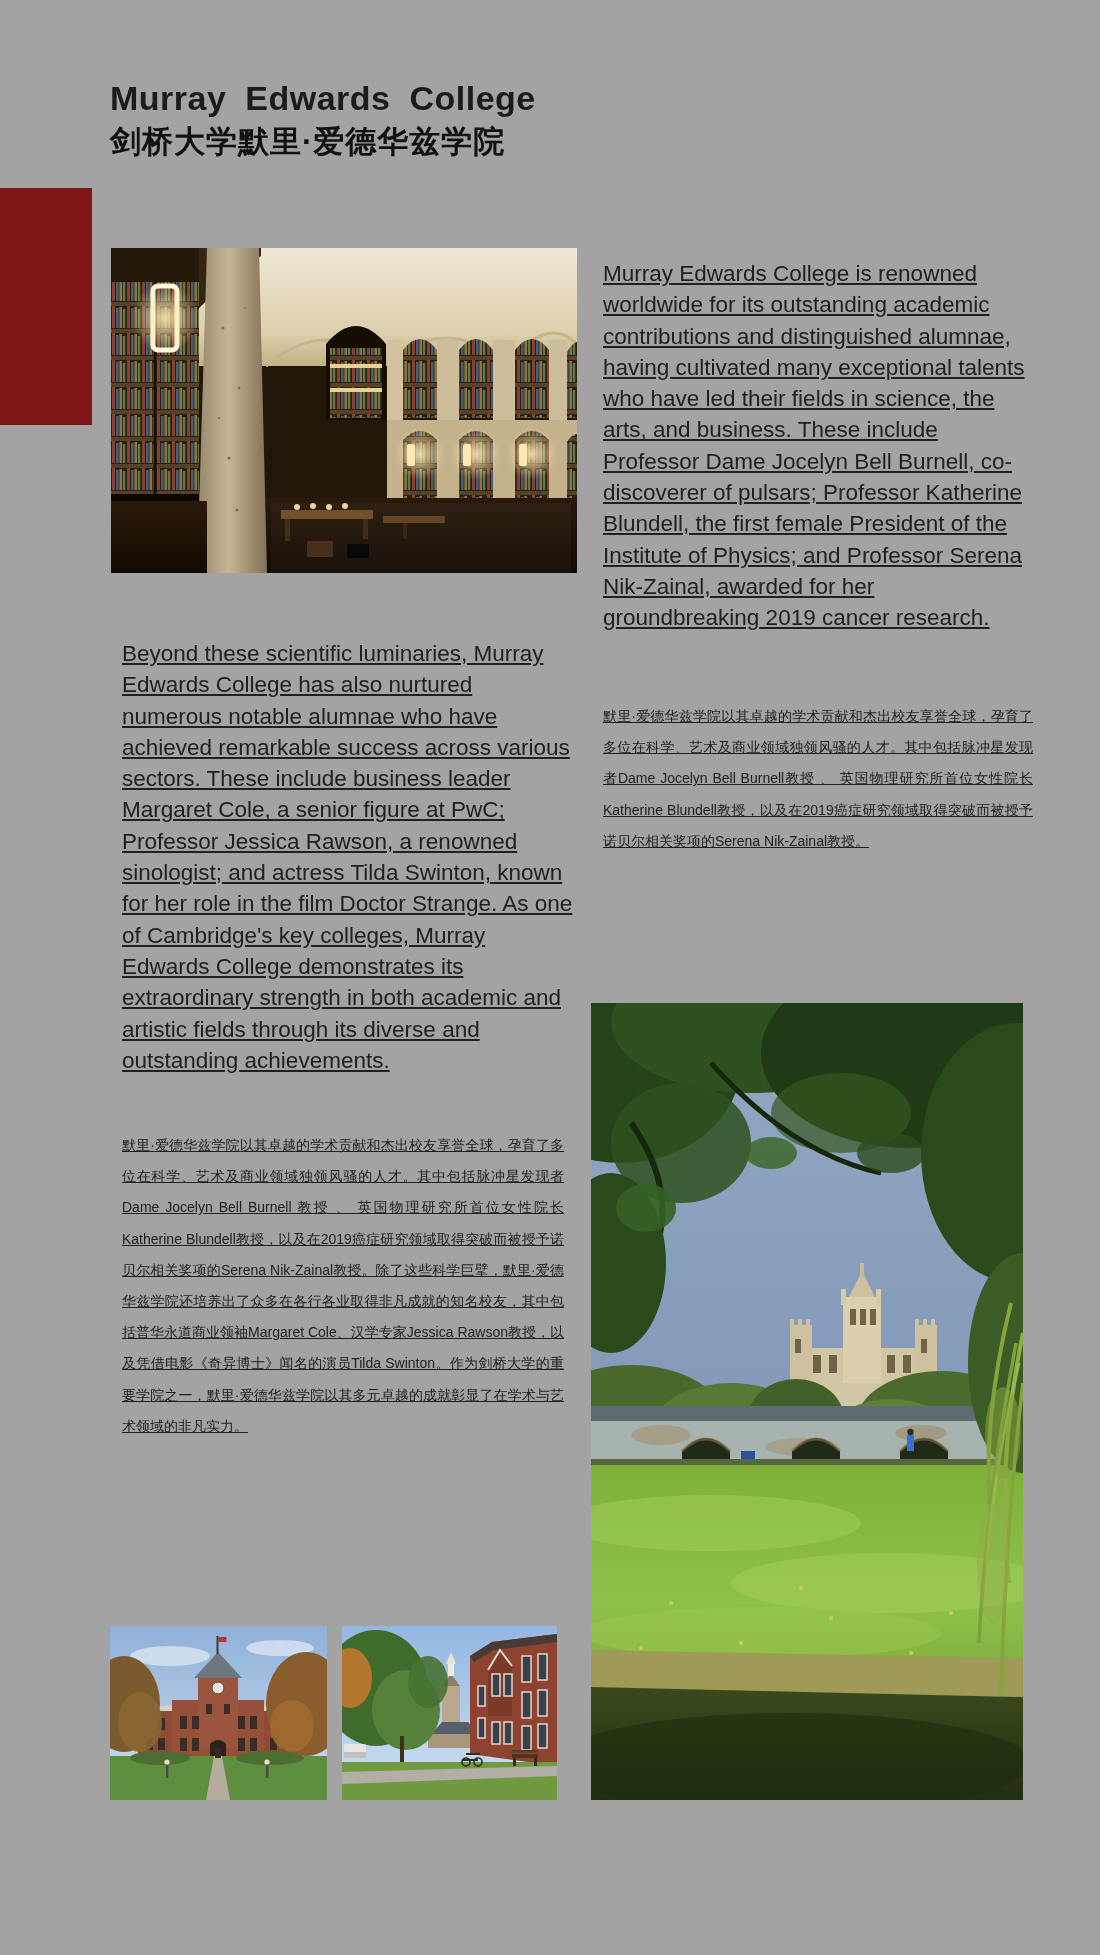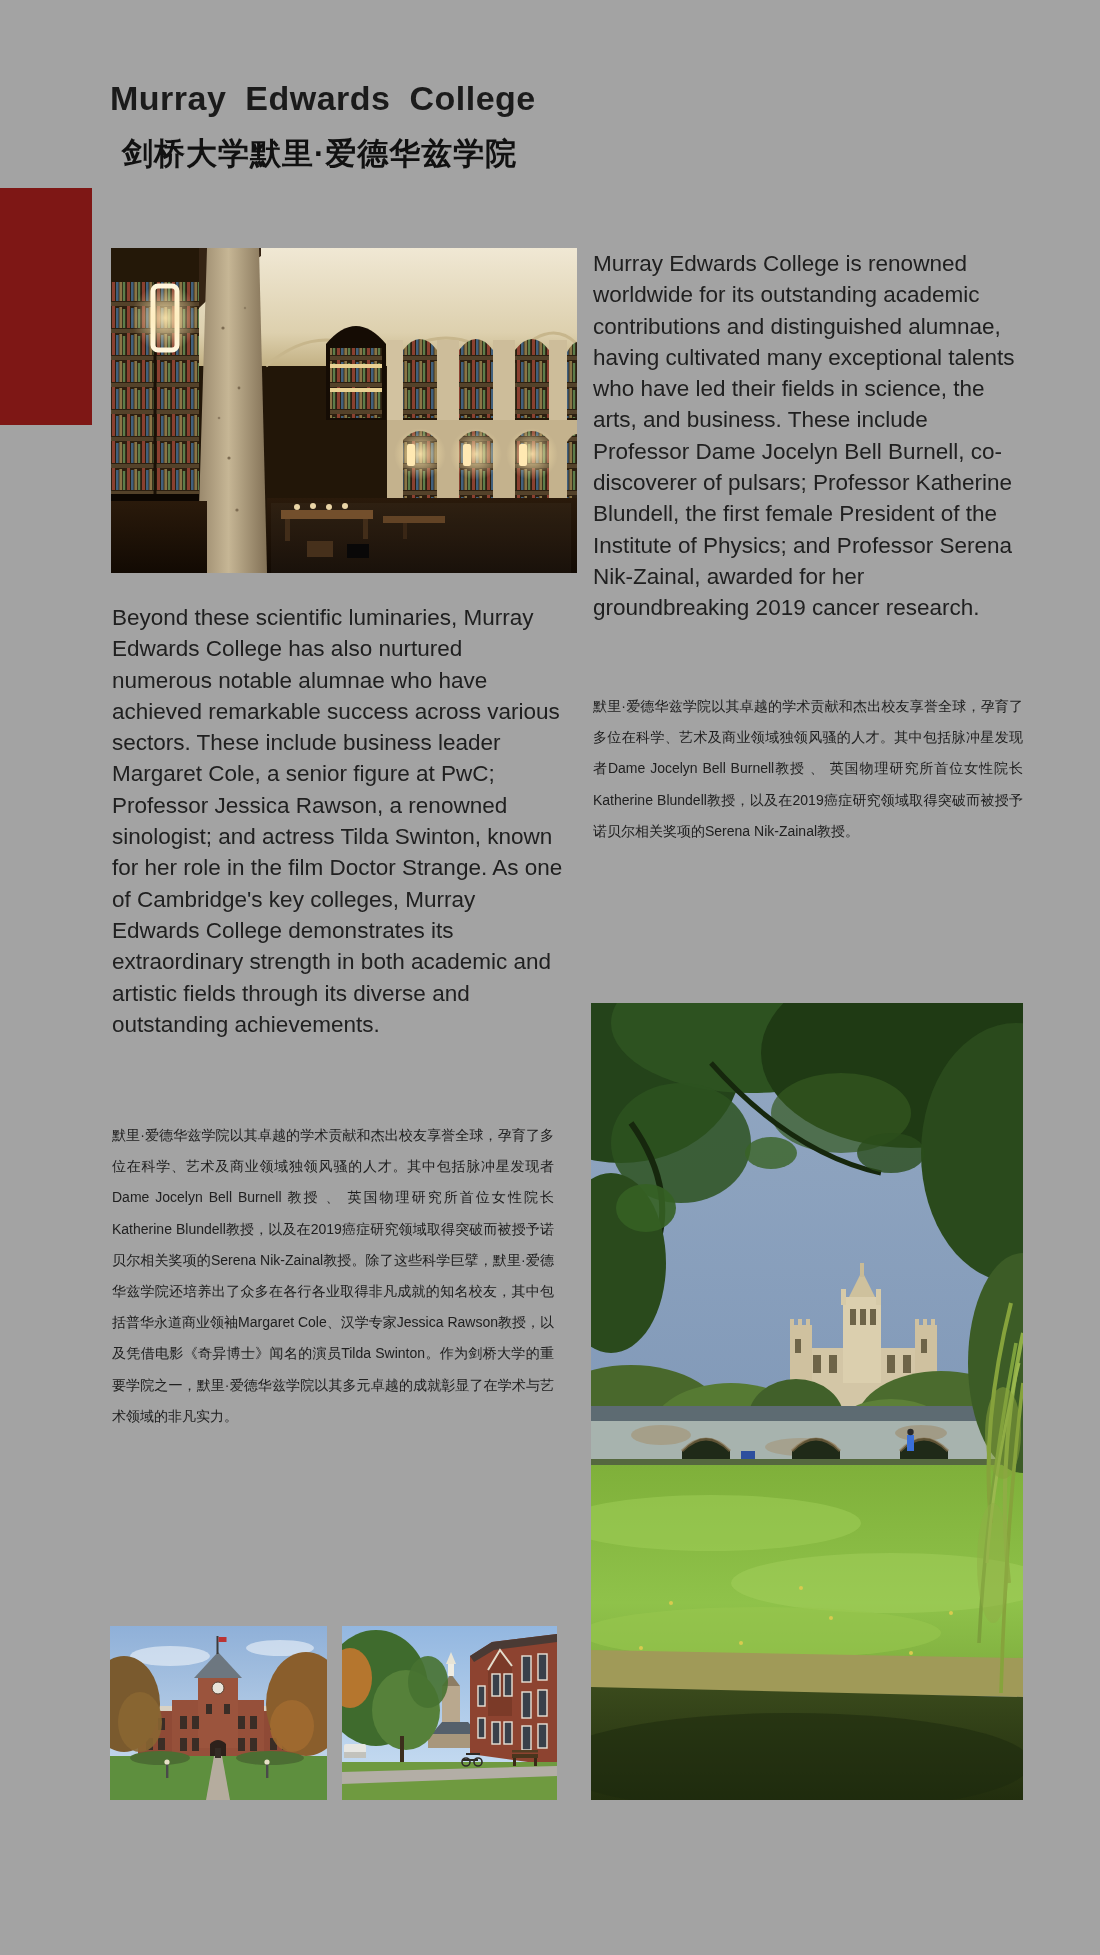--- a/index.html
+++ b/index.html
@@ -14,28 +14,28 @@
   .accent-block{
     position:absolute;left:0;top:188px;width:92px;height:237px;
     background:#7e1715;
   }
   .title-en{
     position:absolute;left:110px;top:78px;margin:0;
     font-size:34px;font-weight:bold;line-height:40px;color:#1b1b1b;
     letter-spacing:0.5px;word-spacing:9px;white-space:nowrap;
   }
   .title-zh{
-    position:absolute;left:110px;top:120px;margin:12px;
+    position:absolute;left:110px;top:120px;margin:0;
     font-size:31px;font-weight:bold;line-height:44px;color:#111;
     letter-spacing:1px;white-space:nowrap;
   }
-  .para{position:absolute;margin:0;}
+  .para{position:absolute;margin:10px;text-decoration:underline;}
   .para.en{font-size:22.5px;line-height:31.3px;}
   .para.zh{font-size:14px;line-height:31.2px;text-align:justify;}
-  .left-en{left:112px;top:602px;width:452px;}
+  .left-en{left:112px;top:628px;width:452px;}
   .left-zh{left:112px;top:1120px;width:442px;}
   .right-en{left:593px;top:248px;width:432px;}
   .right-zh{left:593px;top:691px;width:430px;}
   figure.fig{position:absolute;margin:0;padding:0;overflow:hidden;}
   figure.fig svg{display:block;}
   .library{left:111px;top:248px;width:466px;height:325px;}
   .bridge{left:591px;top:1003px;width:432px;height:797px;}
   .thumb1{left:110px;top:1626px;width:217px;height:174px;}
   .thumb2{left:342px;top:1626px;width:215px;height:174px;}
 </style>

